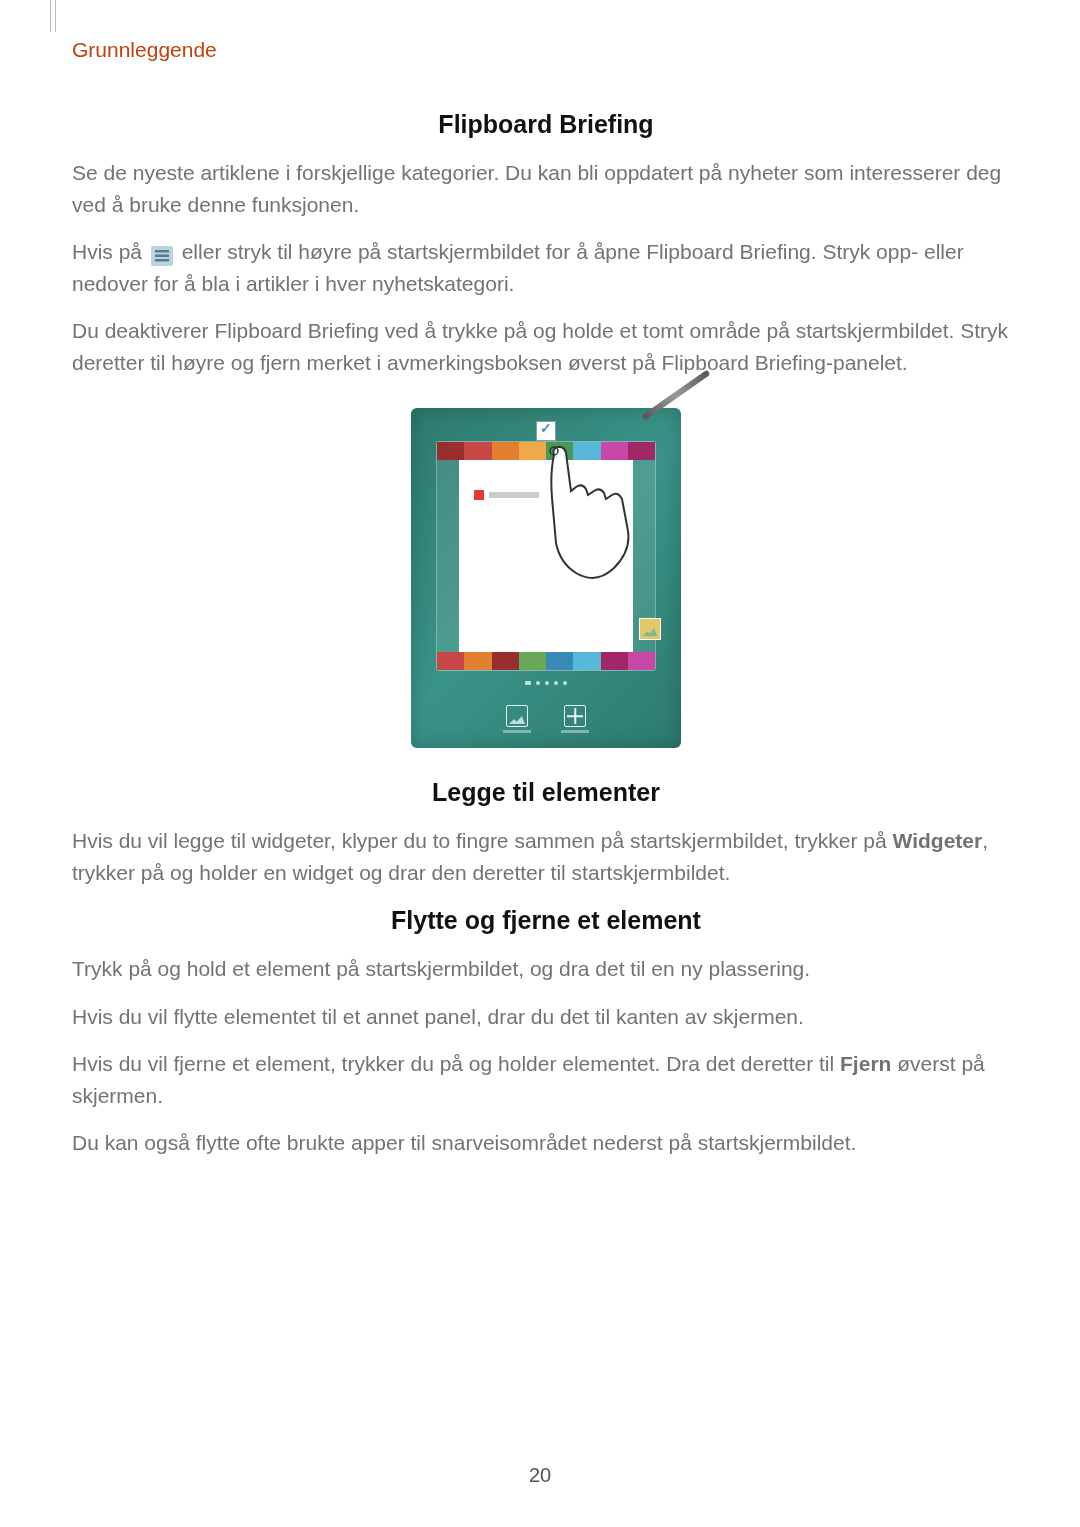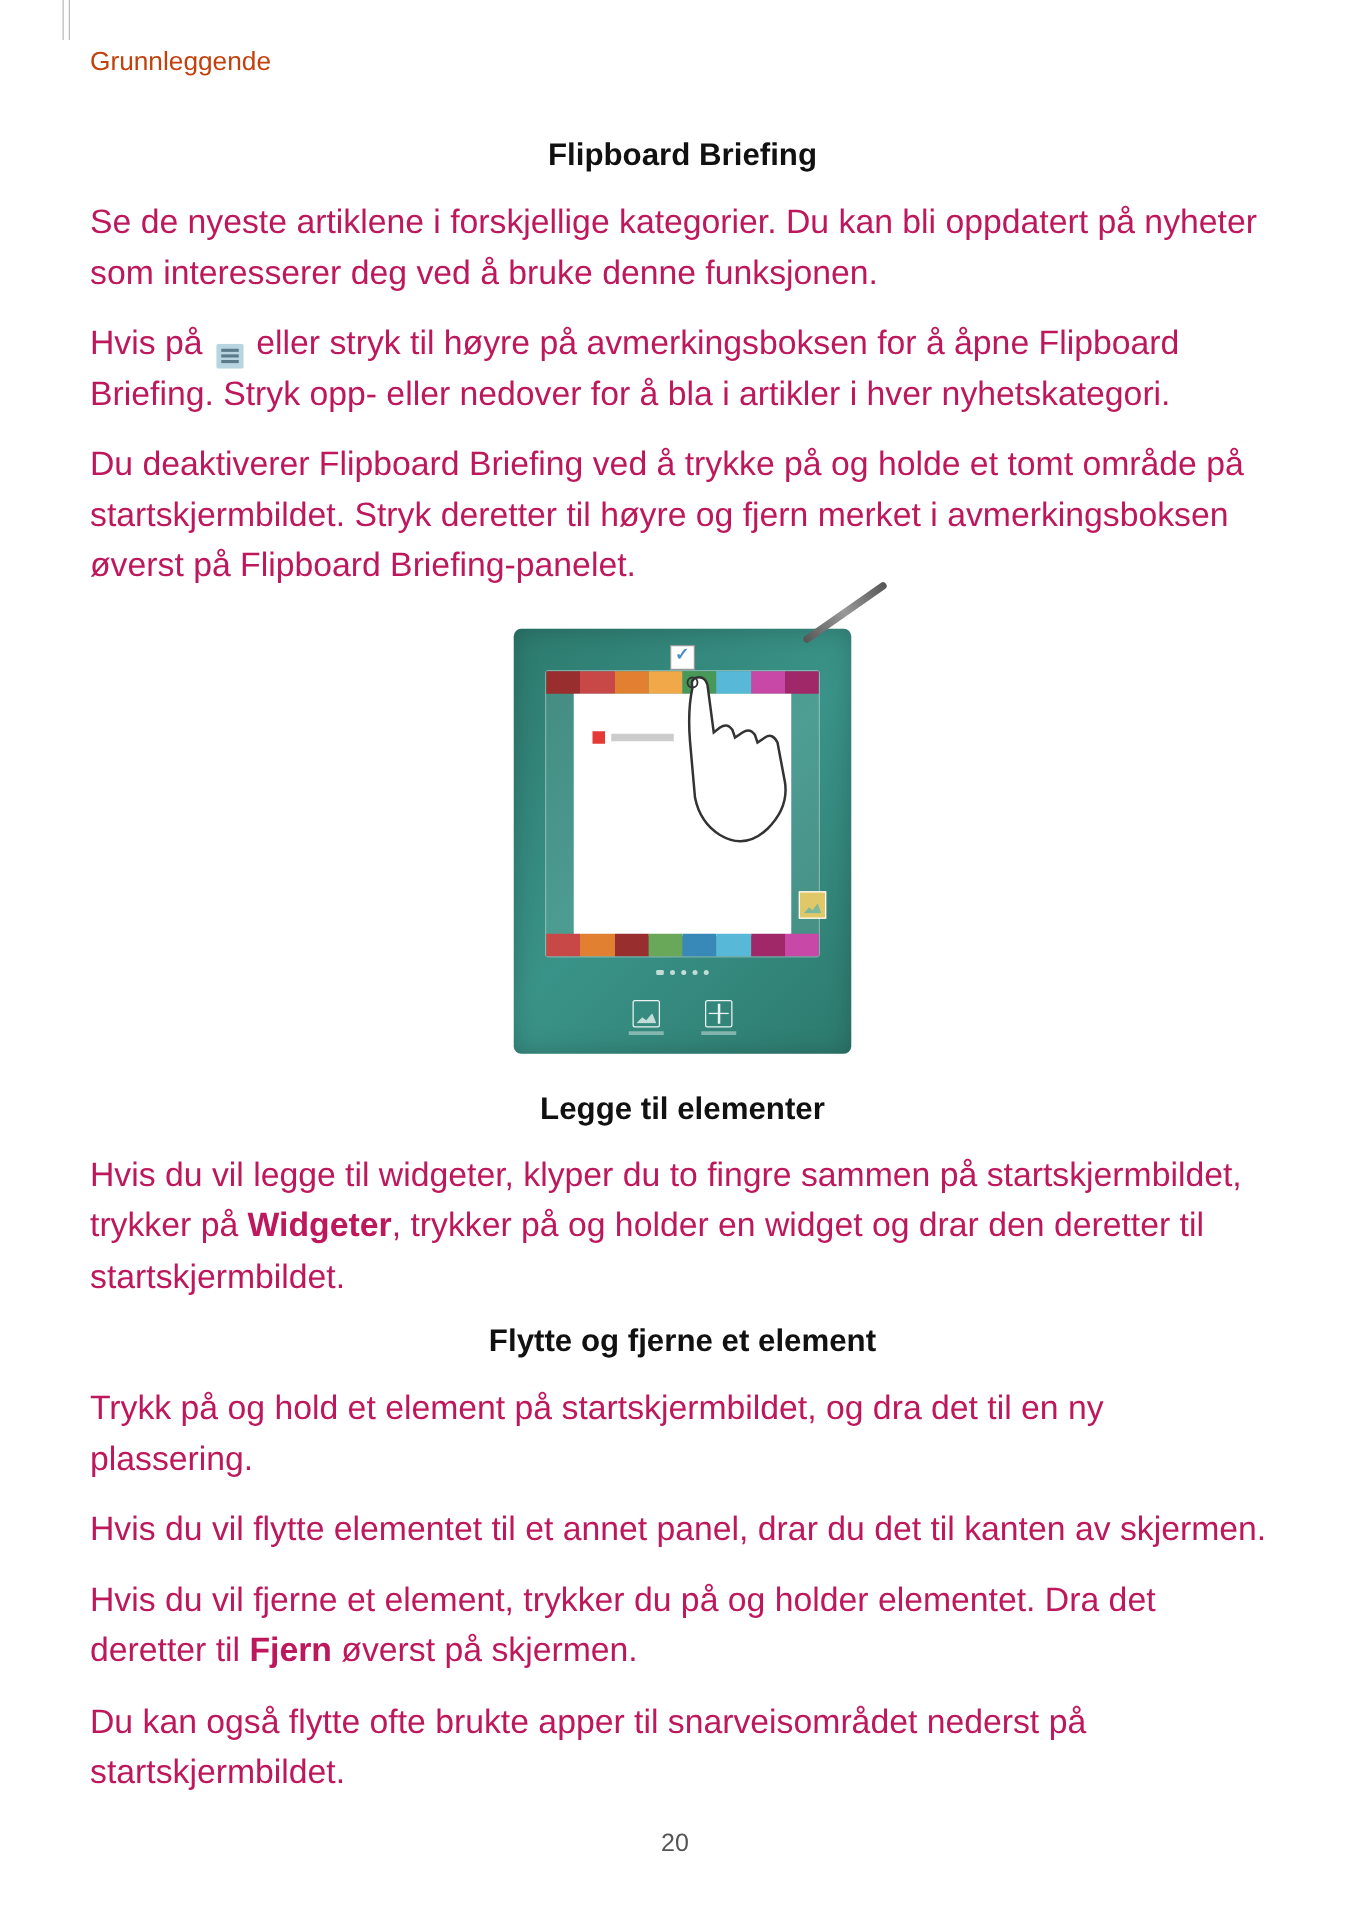--- a/index.html
+++ b/index.html
@@ -42,23 +42,23 @@
       font-weight: 700;
       color: #111;
       margin-bottom: 18px;
       margin-top: 0;
       text-align: center;
     }
     .section-heading.gap {
       margin-top: 18px;
     }
     .body-text {
-      font-size: 27px;
+      font-size: 21px;
       line-height: 1.5;
-      color: #be185d;
+      color: #737373;
       margin-bottom: 16px;
     }
     .body-text.inline {
       display: block;
     }
     .bold-inline {
       font-weight: 700;
     }
     .hamburger-icon {
       display: inline-block;
@@ -299,21 +299,21 @@
   <h2 class="section-heading">Flipboard Briefing</h2>
 
   <p class="body-text">Se de nyeste artiklene i forskjellige kategorier. Du kan bli oppdatert på nyheter som interesserer deg ved å bruke denne funksjonen.</p>
 
   <p class="body-text inline">
     <span>Hvis på </span><span class="hamburger-icon"><svg viewBox="0 0 22 20" width="22" height="20">
           <rect x="0" y="0" width="22" height="20" fill="#b8d4e0" rx="2"></rect>
           <rect x="4" y="4" width="14" height="2.5" fill="#5a7a8a"></rect>
           <rect x="4" y="8.5" width="14" height="2.5" fill="#5a7a8a"></rect>
           <rect x="4" y="13" width="14" height="2.5" fill="#5a7a8a"></rect>
-        </svg></span><span> eller stryk til høyre på avmerkingsboksen for å åpne Flipboard Briefing. Stryk opp- eller nedover for å bla i artikler i hver nyhetskategori.</span>
+        </svg></span><span> eller stryk til høyre på startskjermbildet for å åpne Flipboard Briefing. Stryk opp- eller nedover for å bla i artikler i hver nyhetskategori.</span>
   </p>
 
   <p class="body-text">Du deaktiverer Flipboard Briefing ved å trykke på og holde et tomt område på startskjermbildet. Stryk deretter til høyre og fjern merket i avmerkingsboksen øverst på Flipboard Briefing-panelet.</p>
 
   <div class="illustration-container">
     <div class="tablet-frame">
       <div class="stylus"></div>
       <div class="tablet-inner">
         <div class="checkbox-mark"></div>
         <div class="panel-preview">

